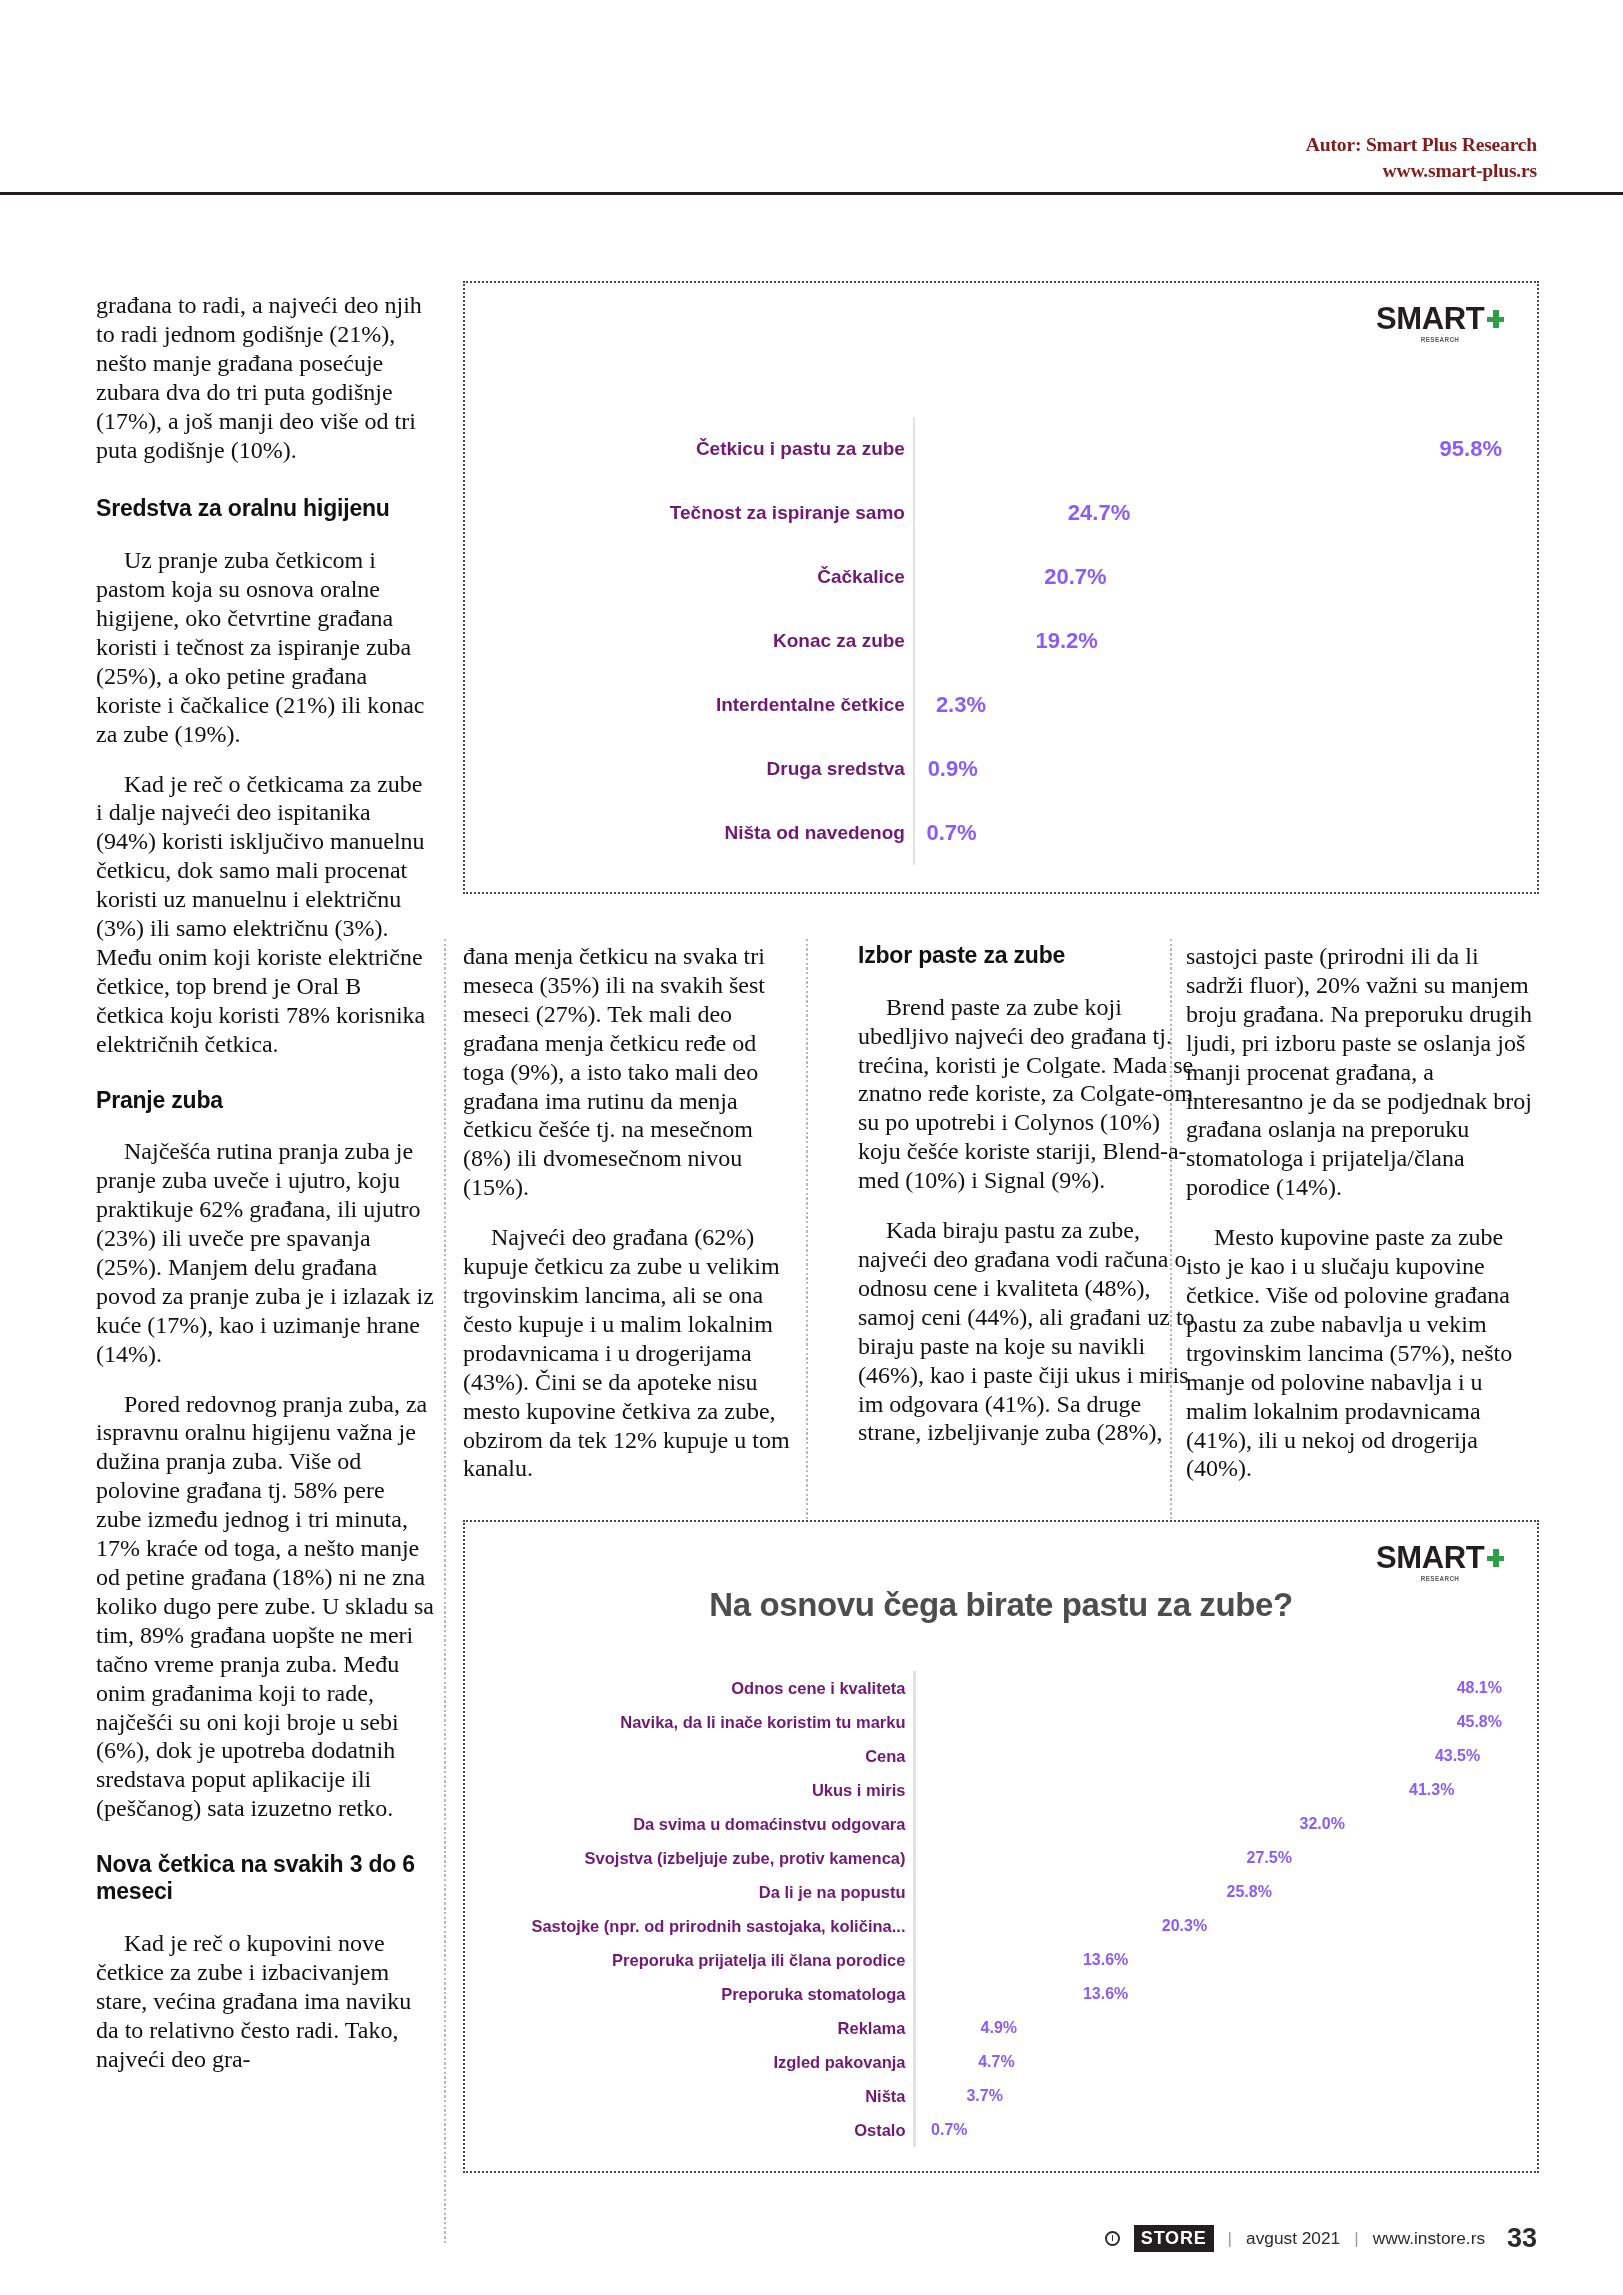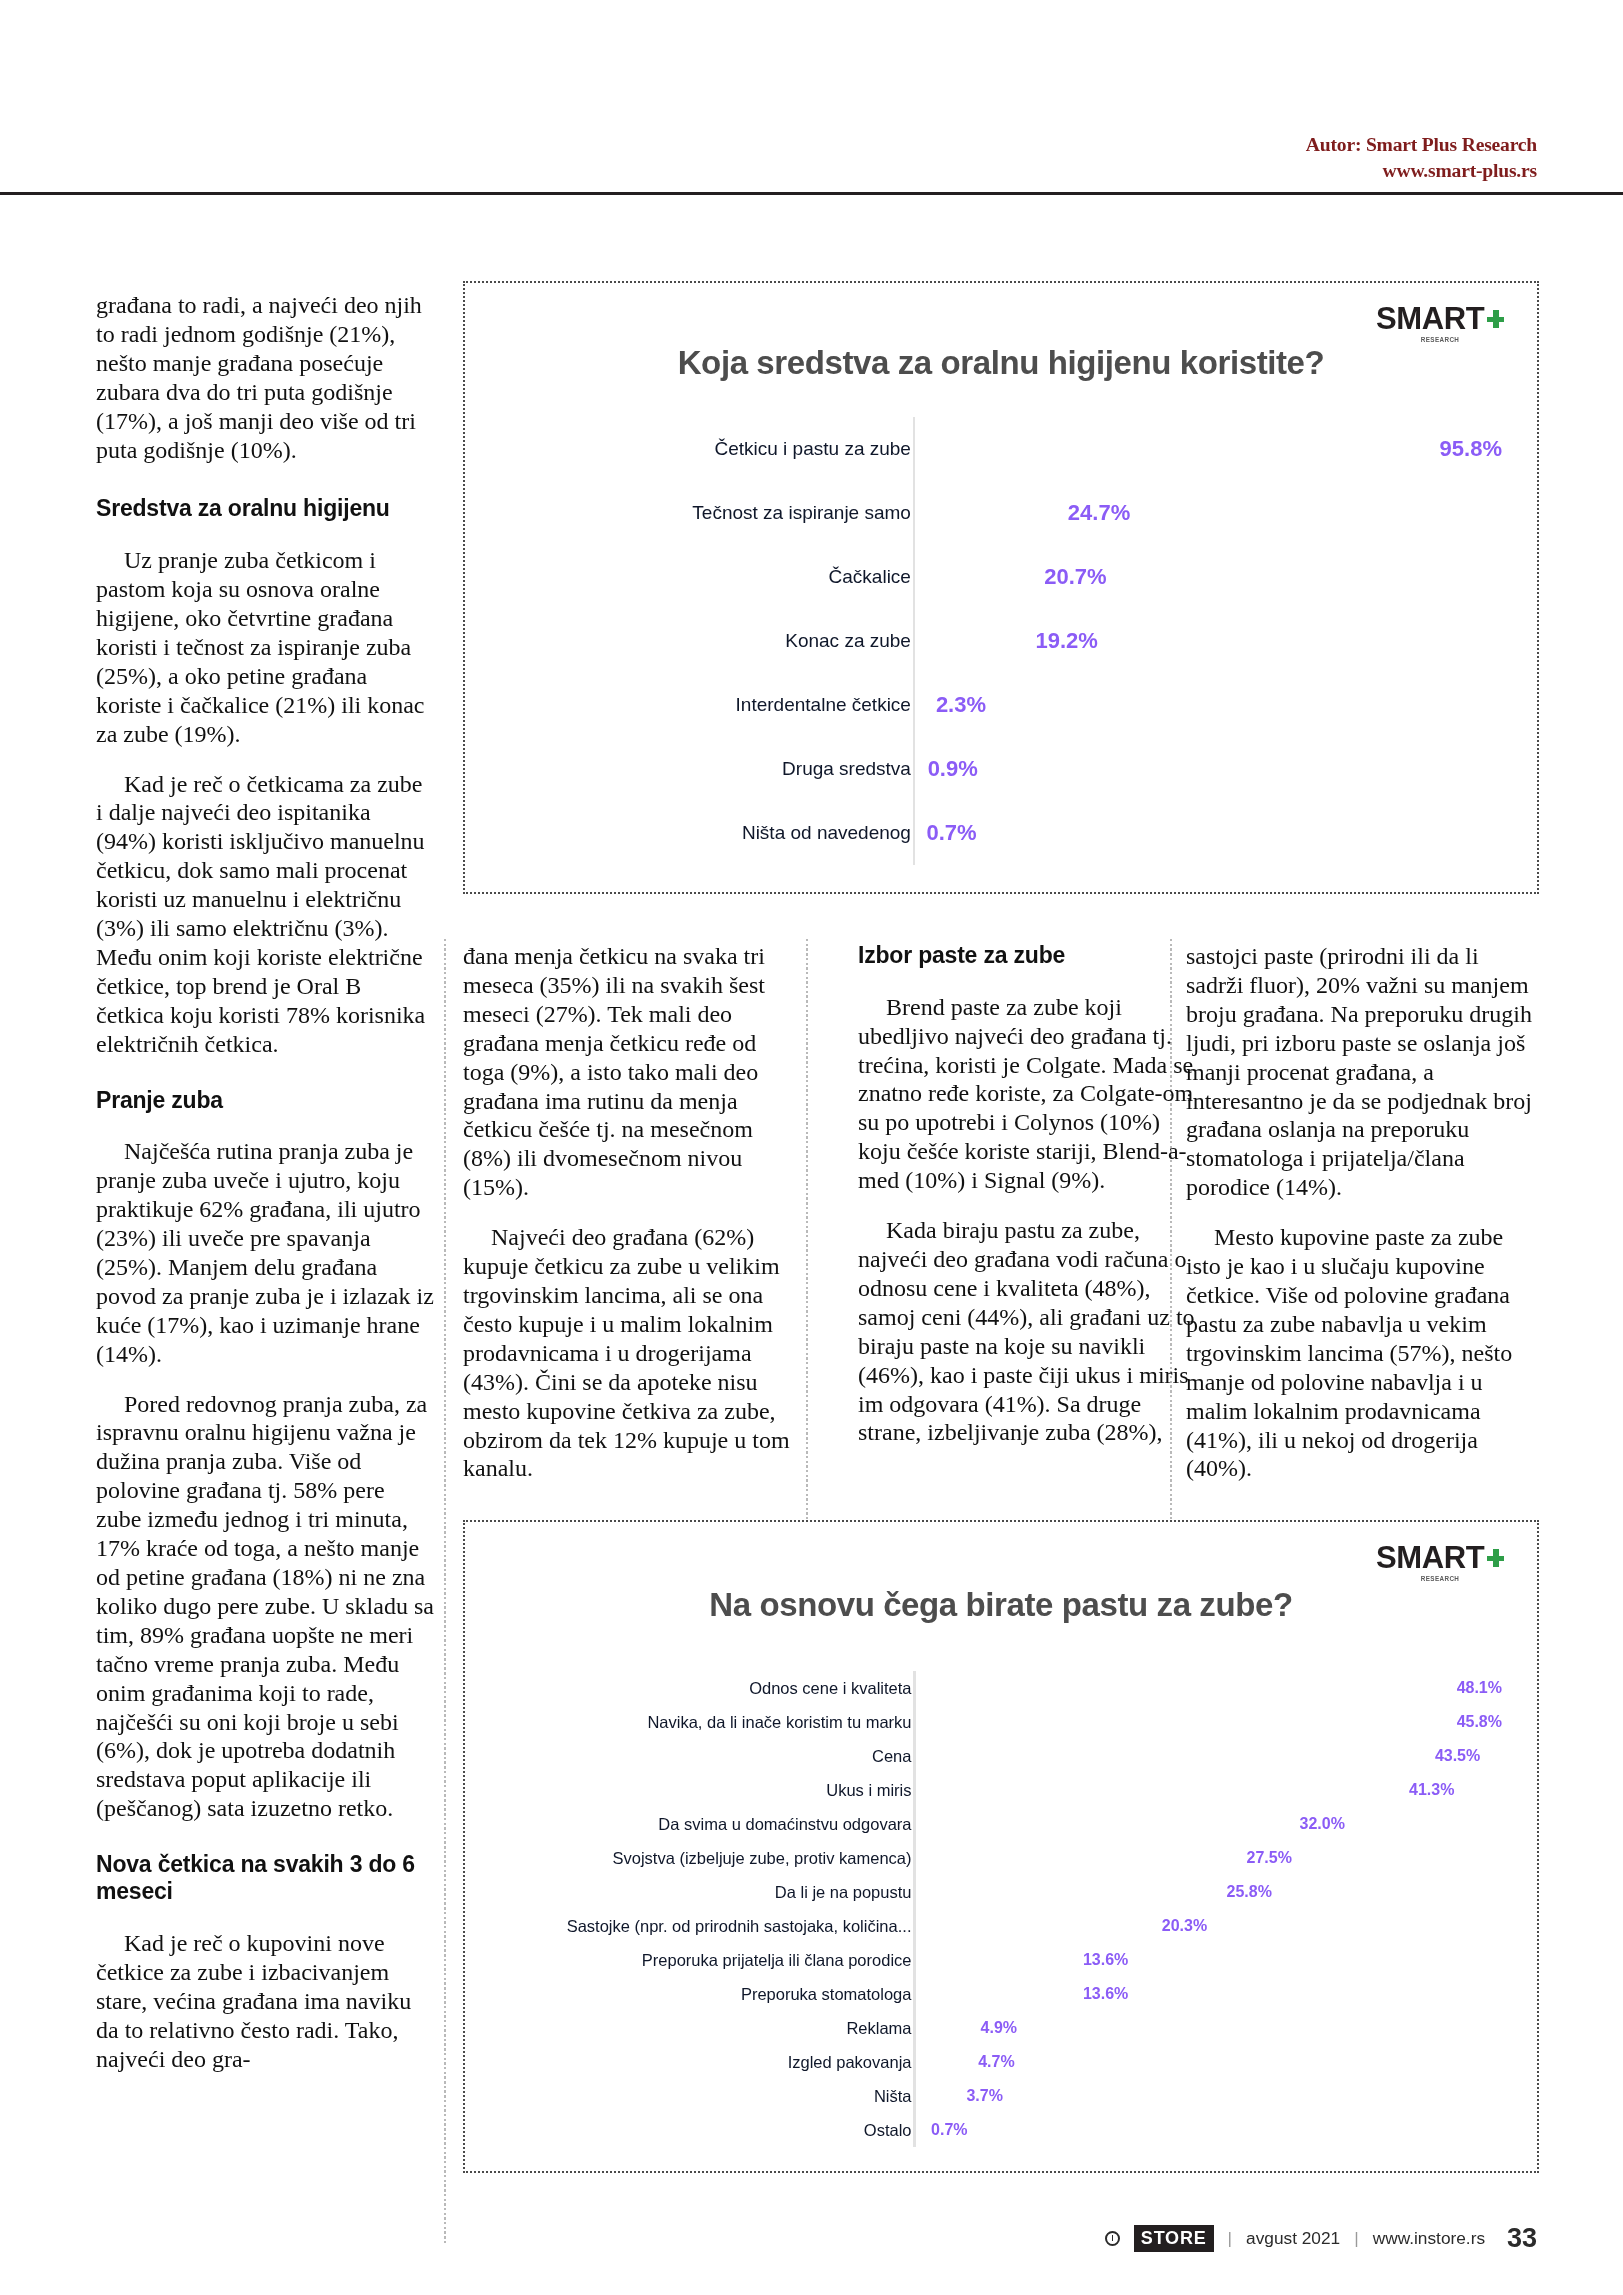--- a/index.html
+++ b/index.html
@@ -118,24 +118,24 @@
     position:absolute; top:0; bottom:0; width:2.4px; background:#e2e2e2;
   }
   #chart1 .axis-line { left:40.5%; }
   #chart2 .axis-line { left:41.5%; }
 
   .rows { position:absolute; inset:0; display:flex; flex-direction:column; }
   .brow { display:flex; align-items:center; flex:1 1 0; }
 
   .blabel {
     font-family:"Liberation Sans", sans-serif;
-    font-weight:normal;
-    color:#0f172a;
+    font-weight:bold;
+    color:#701a75;
     text-align:right;
-    padding-right:2px;
+    padding-right:8px;
     white-space:nowrap;
     overflow:hidden;
   }
   #chart1 .blabel { width:40.5%; font-size:19px; }
   #chart2 .blabel { width:41.5%; font-size:16.5px; }
 
   .bwrap { flex:1; display:flex; align-items:center; }
   .bar { background:#19713c; height:58%; min-width:3.1px; }
   #chart2 .bar { height:62%; }
   .bval {
@@ -215,21 +215,20 @@
 
 <div class="chart-box" id="chart1">
   <div class="chart-inner">
     <div class="smart-logo">
       <div class="sl-top">
         <span>SMART</span>
         <span class="sl-plus"></span>
       </div>
       <div class="sl-sub">RESEARCH</div>
     </div>
-    <div class="chart-title">Koja sredstva za oralnu higijenu koristite?</div>
     <div class="plot">
       <div class="axis-line"></div>
       <div class="rows">
           <div class="brow">
             <div class="blabel">Četkicu i pastu za zube</div>
             <div class="bwrap">
               <div class="bar" style="width: 95.8%; background: rgb(25, 113, 60);"></div>
               <div class="bval">95.8%</div>
             </div>
           </div>

